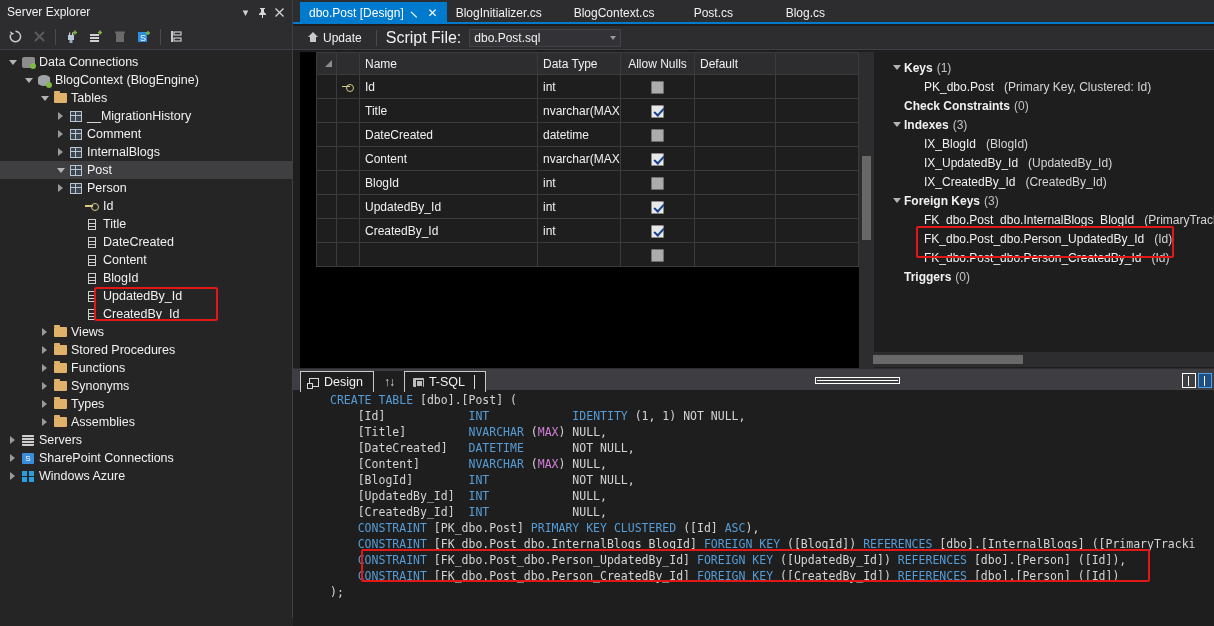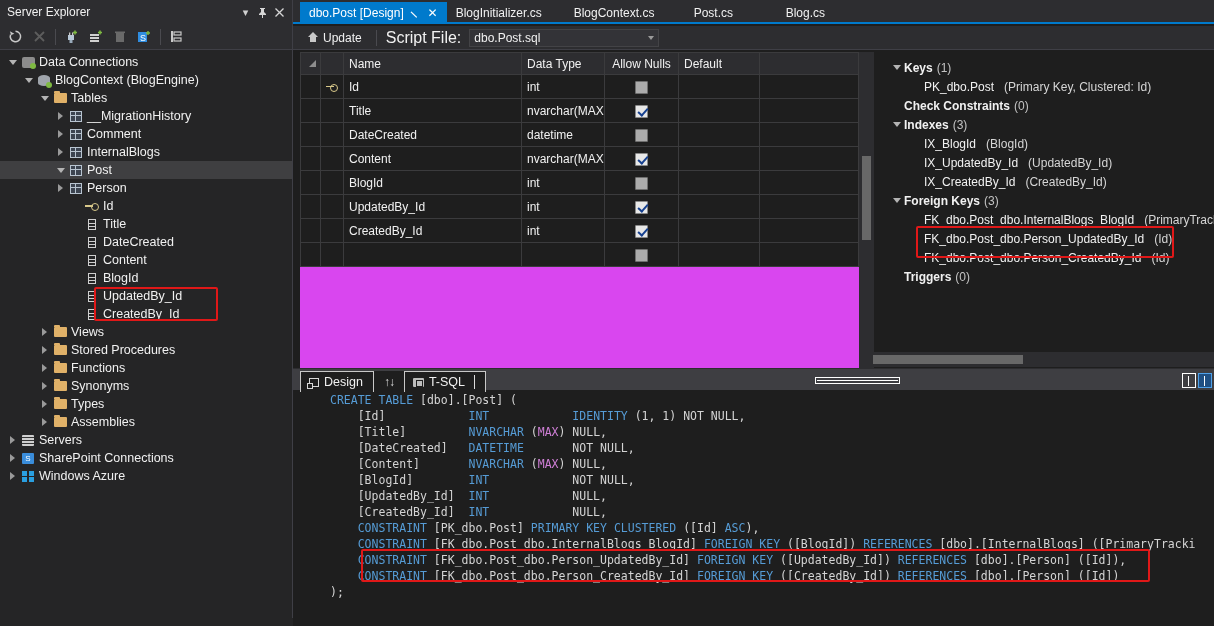--- a/index.html
+++ b/index.html
@@ -111,30 +111,31 @@
     background: #2d2d30; display: flex; align-items: center; padding-left: 10px;
     border-bottom: 1px solid #3f3f46;
   }
   .dt-update { display: flex; align-items:center; gap:5px; font-size:12px; color:#f1f1f1; cursor:default; padding:2px 5px;}
   .ic-upload { width:10px; height:12px; position:relative; }
   .ic-upload:before{content:'';position:absolute;left:2px;top:4px;width:6px;height:6px;background:#c8c8c8;}
   .ic-upload:after{content:'';position:absolute;left:0;top:0;border-style:solid;border-width:0 5px 5px 5px;border-color:transparent transparent #c8c8c8 transparent;}
   .dt-sep { width:1px; height:16px; background:#4a4a4f; margin:0 9px;}
   .dt-label { font-size:16px; color:#f1f1f1; }
   .dt-combo {
-    margin-left: 8px; width: 190px; height: 18px; background: #333337;
+    margin-left: 8px; width: 152px; height: 18px; background: #333337;
     border: 1px solid #434346; display:flex; align-items:center;
     padding: 0 4px; font-size:12px; color:#f1f1f1; justify-content: space-between;
   }
   .dt-combo .caret { border-style:solid; border-width:4px 3px 0 3px; border-color:#9a9a9a transparent transparent transparent; }
 
   
   #grid-pane {
     position: absolute; left: 300px; top: 52px; width: 559px; height: 316px;
-    background: #d946ef;
+    background: #000000;
+    padding-left: 16px;
   }
   table.coltable { border-collapse: collapse; width: 100%; table-layout: fixed; }
   table.coltable th, table.coltable td {
     border: 1px solid #3b3b3d; font-size: 12px; color: #f1f1f1;
     text-align: left; font-weight: normal; height: 24px; padding: 0 5px;
     white-space: nowrap; overflow: hidden;
   }
   table.coltable th { background: #2d2d30; height: 22px; }
   table.coltable td { background: #1e1e1e; }
   .col-sel { width: 20px; }

